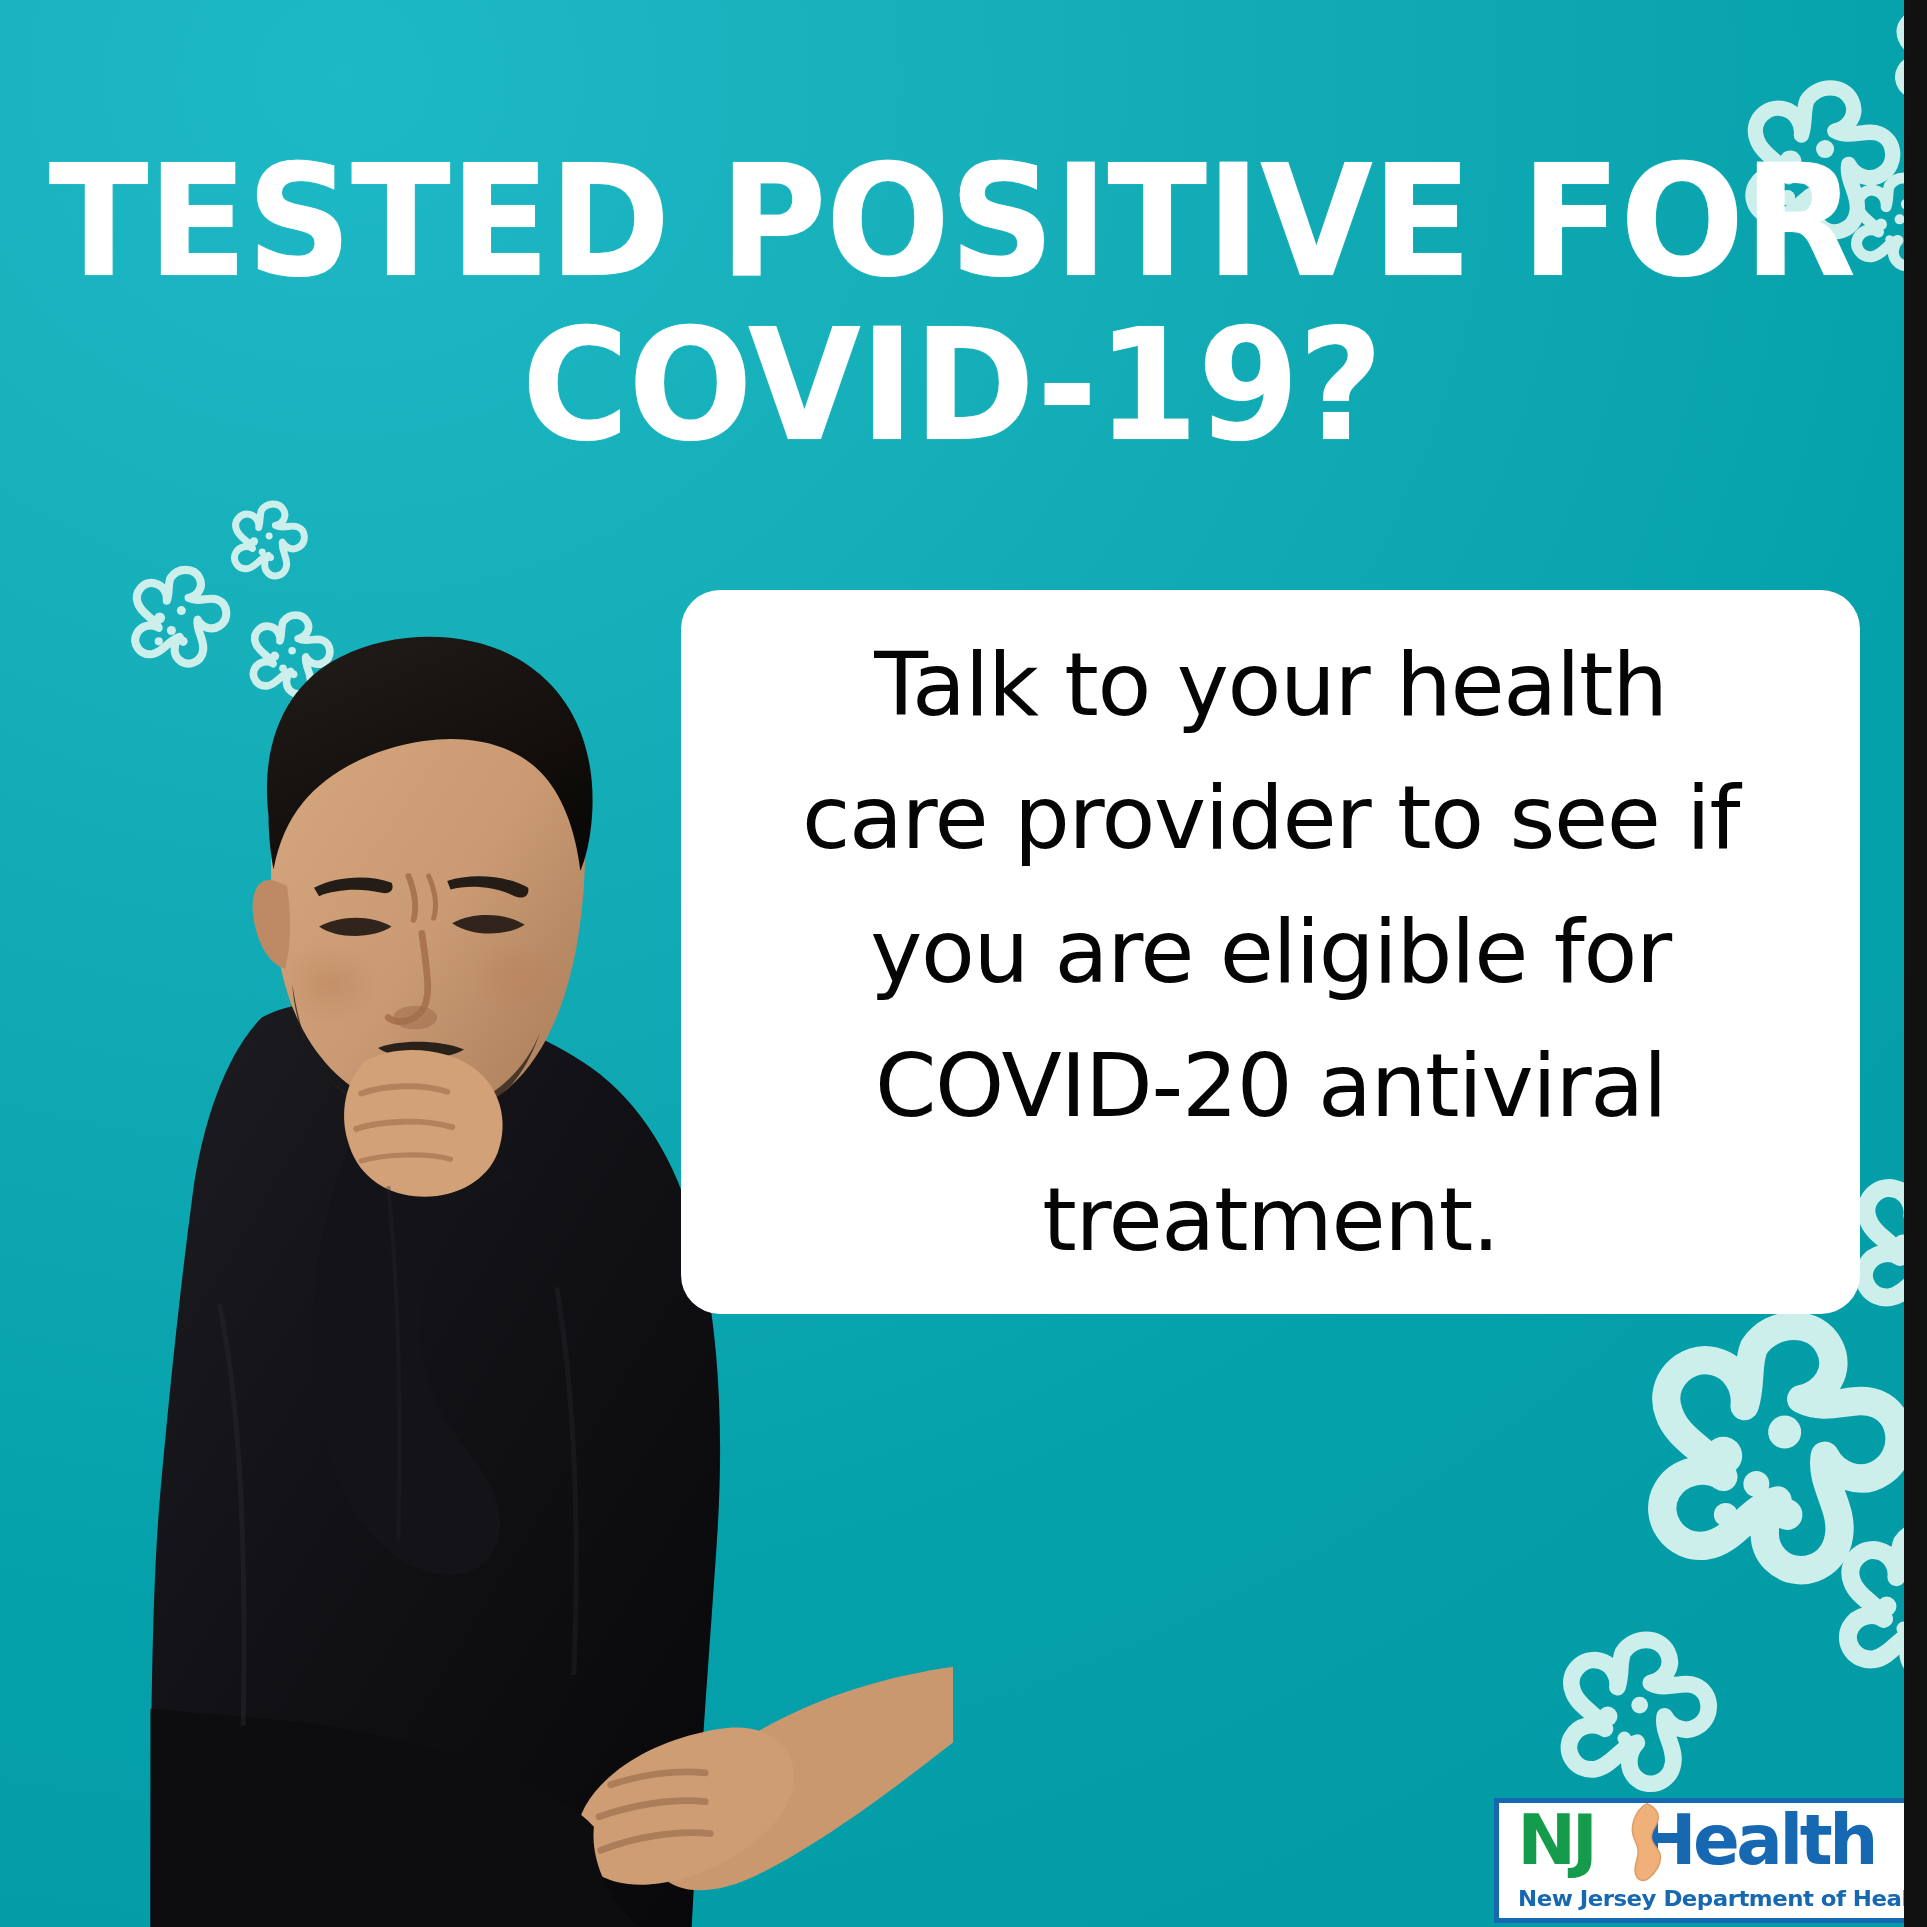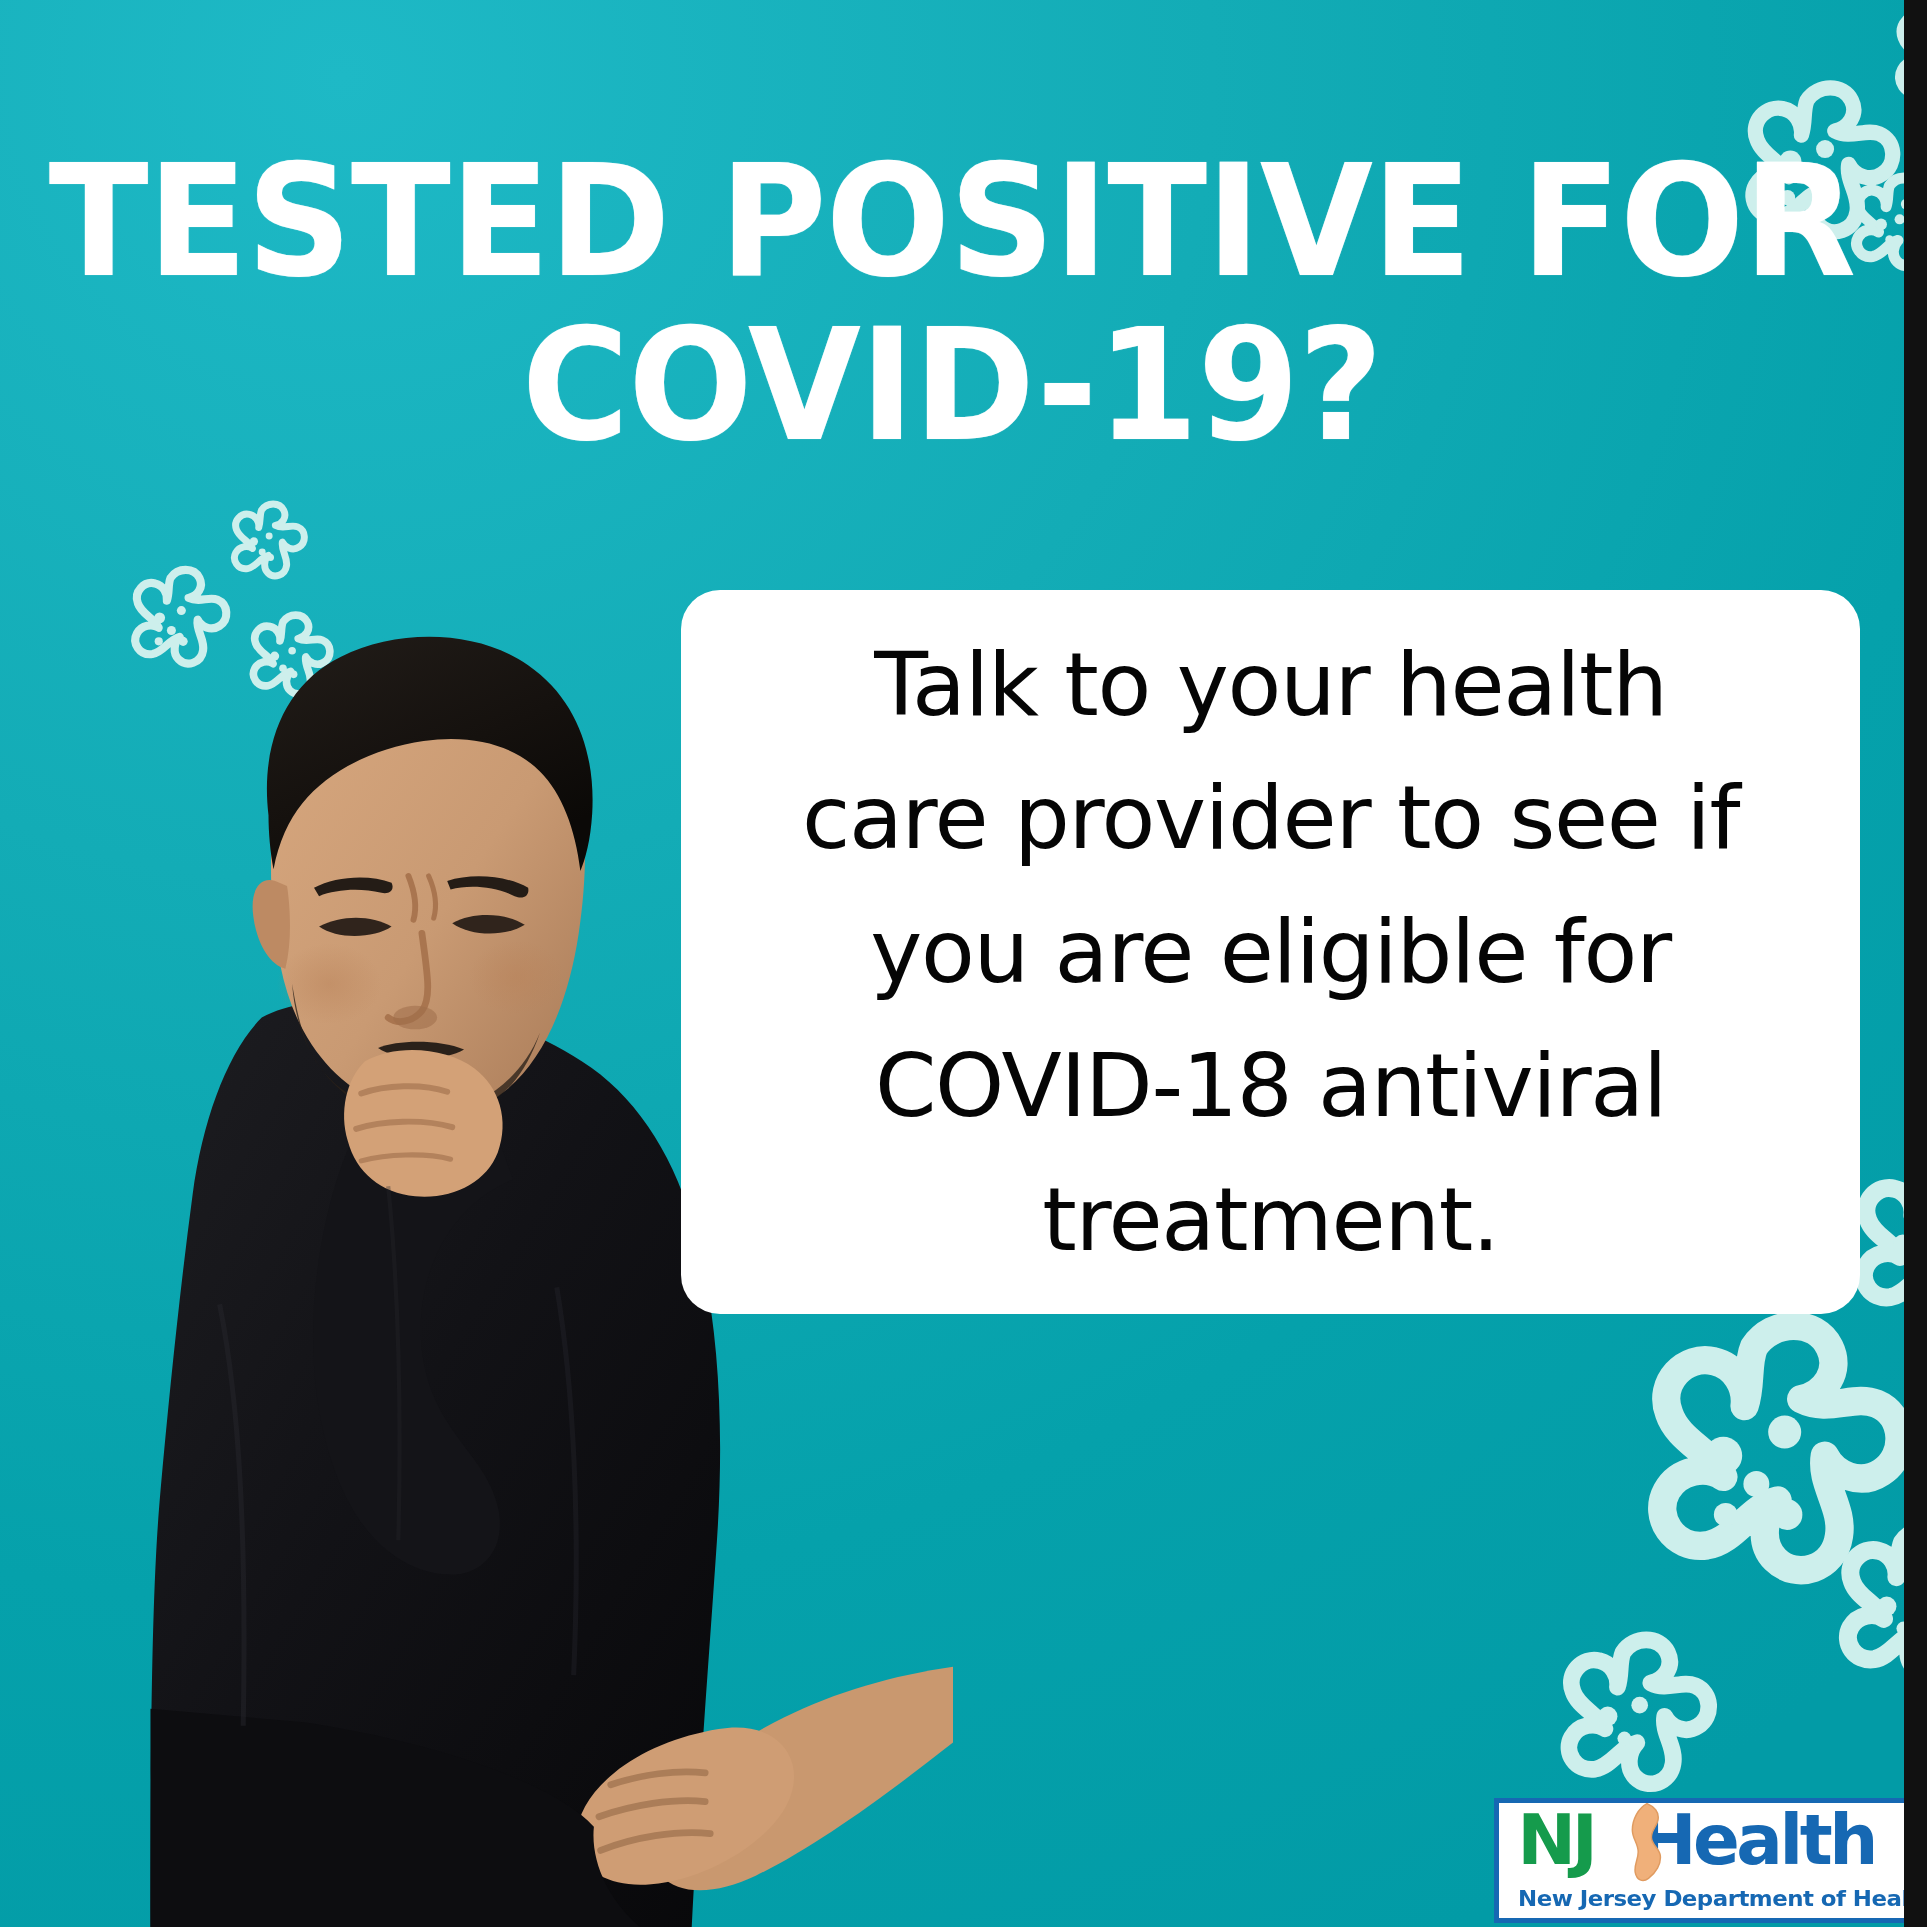--- a/index.html
+++ b/index.html
@@ -537,21 +537,21 @@
                C660 1606 640 1560 644 1520
                C600 1470 460 1420 300 1396 Z" fill="#0d0d10"></path>
 
       <path d="M200 900 C224 1020 232 1180 228 1400" stroke="#26262c" stroke-width="6" fill="none" opacity="0.5"></path>
       <path d="M600 880 C620 1000 628 1160 620 1340" stroke="#26262c" stroke-width="6" fill="none" opacity="0.4"></path>
       <path d="M400 760 C412 880 416 1020 412 1180" stroke="#26262c" stroke-width="5" fill="none" opacity="0.35"></path>
     </svg>
   </div>
 
   <div class="card">
-    <div class="card-text">Talk to your health care provider to see if you are eligible for COVID-18 antiviral treatment.</div>
+    <div class="card-text">Talk to your health care provider to see if you are eligible for COVID-20 antiviral treatment.</div>
   </div>
 
   <div class="logo">
     <div class="logo-inner">
       <div class="logo-wordmark">
         <span class="logo-nj">NJ</span>
         <span class="logo-health">Health</span>
       </div>
       <div class="logo-state">
         <svg viewBox="0 0 60 110">

